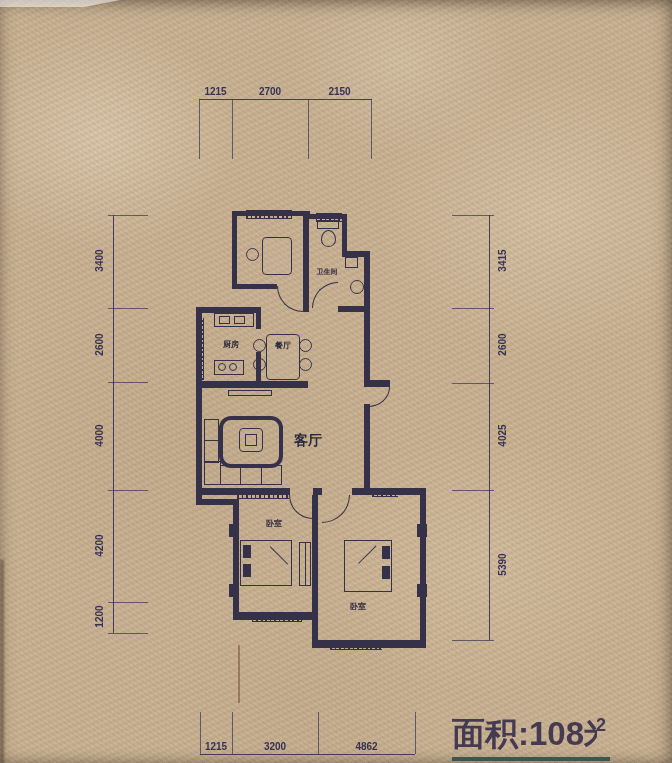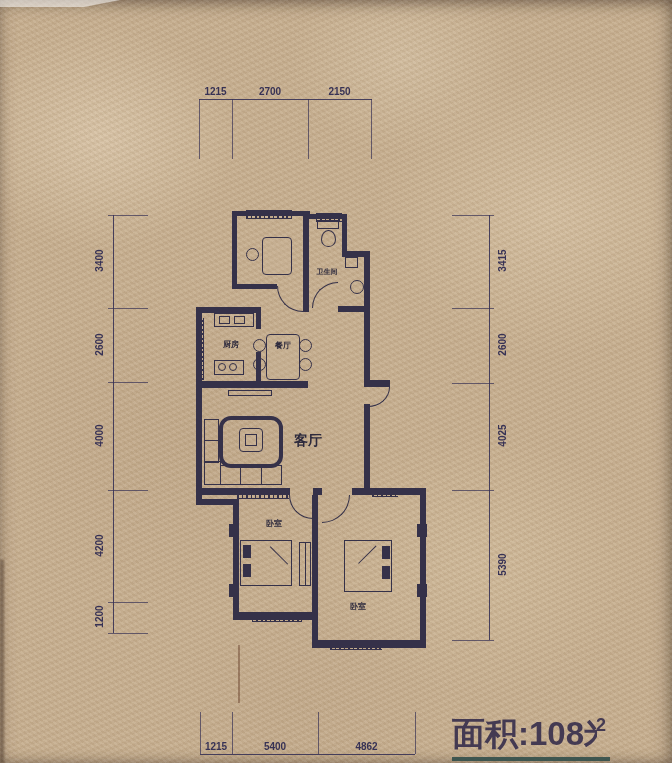--- a/index.html
+++ b/index.html
@@ -177,21 +177,21 @@
   <div class="dimnum" style="left:199px;top:85px;width:33px">1215</div>
   <div class="dimnum" style="left:232px;top:85px;width:76px">2700</div>
   <div class="dimnum" style="left:308px;top:85px;width:63px">2150</div>
 
   <div class="dl" style="left:200px;top:754px;width:215px;height:1px"></div>
   <div class="dl ext" style="left:200px;top:712px;width:1px;height:42px"></div>
   <div class="dl ext" style="left:232px;top:712px;width:1px;height:42px"></div>
   <div class="dl ext" style="left:318px;top:712px;width:1px;height:42px"></div>
   <div class="dl ext" style="left:415px;top:712px;width:1px;height:42px"></div>
   <div class="dimnum" style="left:200px;top:740px;width:32px">1215</div>
-  <div class="dimnum" style="left:232px;top:740px;width:86px">5400</div>
+  <div class="dimnum" style="left:232px;top:740px;width:86px">3200</div>
   <div class="dimnum" style="left:318px;top:740px;width:97px">4862</div>
 
   <div class="dl" style="left:113px;top:215px;width:1px;height:418px"></div>
   <div class="dl ext" style="left:108px;top:215px;width:40px;height:1px"></div>
   <div class="dl ext" style="left:108px;top:308px;width:40px;height:1px"></div>
   <div class="dl ext" style="left:108px;top:382px;width:40px;height:1px"></div>
   <div class="dl ext" style="left:108px;top:490px;width:40px;height:1px"></div>
   <div class="dl ext" style="left:108px;top:602px;width:40px;height:1px"></div>
   <div class="dl ext" style="left:108px;top:633px;width:40px;height:1px"></div>
   <div class="dimnum rot" style="left:78px;top:254px;width:42px">3400</div>

